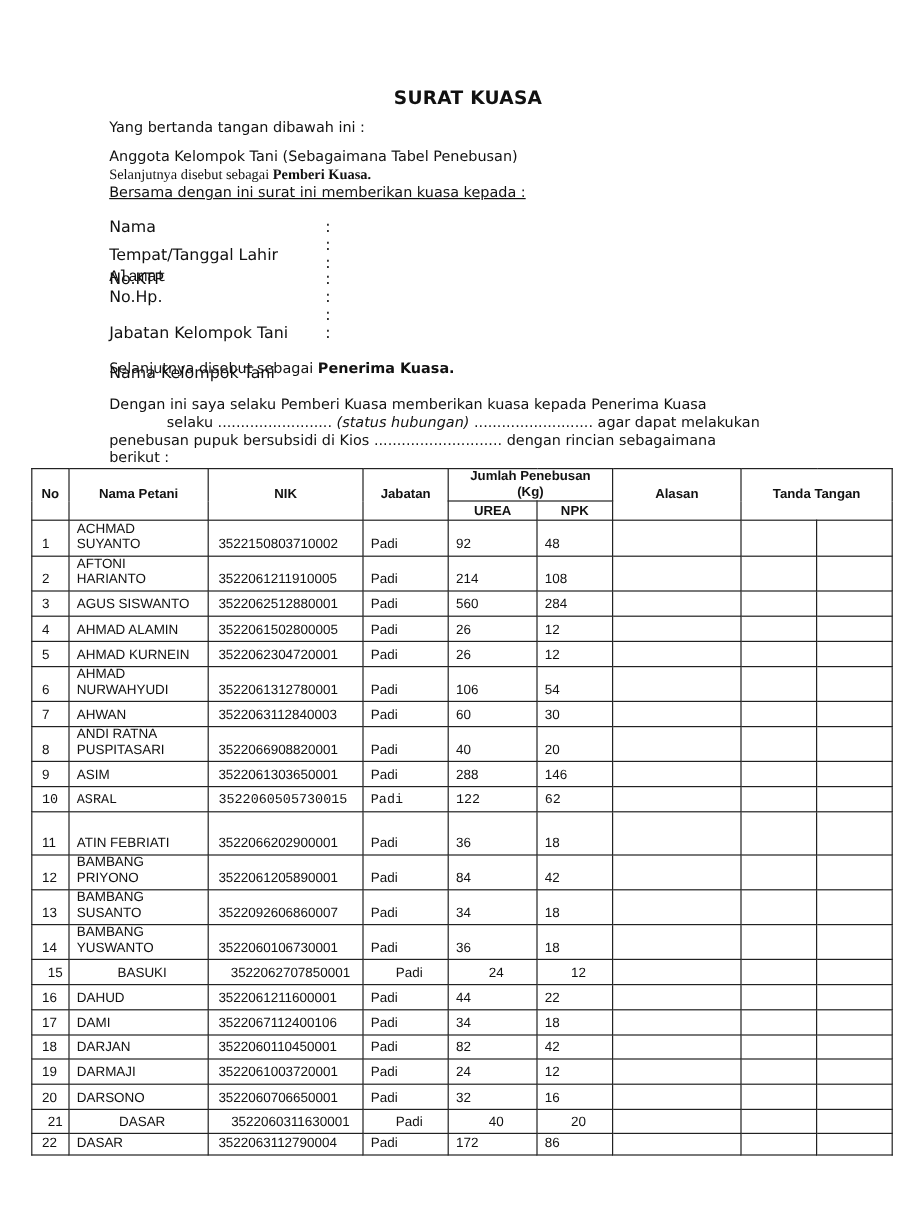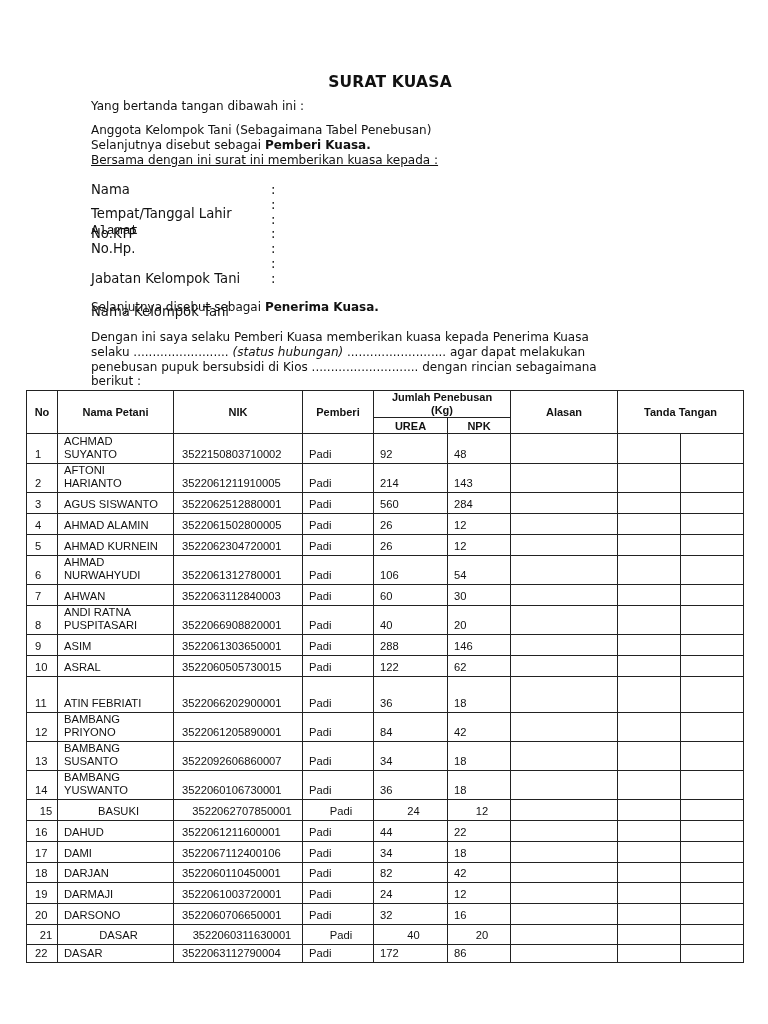--- a/index.html
+++ b/index.html
@@ -18,21 +18,21 @@
   td.nik { padding-left:8px; }
 </style>
 </head>
 <body>
 
 <div class="title">SURAT KUASA</div>
 
 <div class="line" style="top:99px;">Yang bertanda tangan dibawah ini :</div>
 
 <div class="line" style="top:123px;">Anggota Kelompok Tani (Sebagaimana Tabel Penebusan)</div>
-<div class="line" style="top:138px;"><span>Selanjutnya disebut sebagai </span><b>Pemberi Kuasa.</b></div>
+<div class="line" style="top:138px;font-family:Liberation Serif, serif;"><span>Selanjutnya disebut sebagai </span><b>Pemberi Kuasa.</b></div>
 <div class="line" style="top:153px;text-decoration:underline;">Bersama dengan ini surat ini memberikan kuasa kepada :</div>
 
 <div id="fields">
     <div class="fld" style="top: 182px;">Nama</div>
     <div class="colon" style="top: 182px;">:</div>
     <div class="fld" style="top: 206px;">Tempat/Tanggal Lahir</div>
     <div class="colon" style="top: 196.8px;">:</div>
     <div class="fld" style="top: 223px; font-family: Liberation Mono, monospace;">Alamat</div>
     <div class="colon" style="top: 211.6px;">:</div>
     <div class="fld" style="top: 226.4px;">No.KTP</div>
@@ -41,42 +41,42 @@
     <div class="colon" style="top: 241.2px;">:</div>
     <div class="fld" style="top: 256px; margin-top: 48px;">Nama Kelompok Tani</div>
     <div class="colon" style="top: 256px;">:</div>
     <div class="fld" style="top: 270.8px;">Jabatan Kelompok Tani</div>
     <div class="colon" style="top: 270.8px;">:</div>
   </div>
 
 <div class="line" style="top:300px;"><span>Selanjutnya disebut sebagai </span><b>Penerima Kuasa.</b></div>
 
 <div class="line" style="top:330px;">Dengan ini saya selaku Pemberi Kuasa memberikan kuasa kepada Penerima Kuasa</div>
-<div class="line" style="top:345px;"><span>selaku ......................... </span><i>(status hubungan)</i><span> .......................... agar dapat melakukan</span></div>
+<div class="line" style="top:345px;margin-left:48px;"><span>selaku ......................... </span><i>(status hubungan)</i><span> .......................... agar dapat melakukan</span></div>
 <div class="line" style="top:360px;">penebusan pupuk bersubsidi di Kios ............................ dengan rincian sebagaimana</div>
 <div class="line" style="top:374px;">berikut :</div>
 
 <table>
   <colgroup>
     <col style="width:31px">
       <col style="width:116px">
       <col style="width:129px">
       <col style="width:71px">
     <col style="width:74px">
       <col style="width:63px">
       <col style="width:107px">
       <col style="width:63px">
       <col style="width:63px">
   </colgroup>
   <thead>
     <tr style="height:26px">
       <th rowspan="2">No</th>
       <th rowspan="2">Nama Petani</th>
       <th rowspan="2">NIK</th>
-      <th rowspan="2">Pemberi</th>
+      <th rowspan="2">Jabatan</th>
       <th colspan="2" style="white-space:normal;line-height:13px;padding:0 8px;">Jumlah Penebusan (Kg)</th>
       <th rowspan="2">Alasan</th>
       <th rowspan="2" colspan="2">Tanda Tangan</th>
     </tr>
     <tr style="height:16px">
       <th>UREA</th>
       <th>NPK</th>
     </tr>
   </thead>
   <tbody id="tbody">
@@ -96,21 +96,21 @@
       </tr>
       <tr style="height: 27px;">
         <td class="no">2</td>
         <td>
           <div>AFTONI</div>
           <div>HARIANTO</div>
         </td>
         <td class="nik">3522061211910005</td>
         <td>Padi</td>
         <td>214</td>
-        <td>143</td>
+        <td>108</td>
         <td></td>
         <td></td>
         <td></td>
       </tr>
       <tr style="height: 21px;">
         <td class="no">3</td>
         <td>
           <div>AGUS SISWANTO</div>
         </td>
         <td class="nik">3522062512880001</td>
@@ -194,21 +194,21 @@
           <div>ASIM</div>
         </td>
         <td class="nik">3522061303650001</td>
         <td>Padi</td>
         <td>288</td>
         <td>146</td>
         <td></td>
         <td></td>
         <td></td>
       </tr>
-      <tr style="height: 21px;">
+      <tr style="height: 21px; font-family: Liberation Mono, monospace;">
         <td class="no">10</td>
         <td>
           <div>ASRAL</div>
         </td>
         <td class="nik">3522060505730015</td>
         <td>Padi</td>
         <td>122</td>
         <td>62</td>
         <td></td>
         <td></td>

